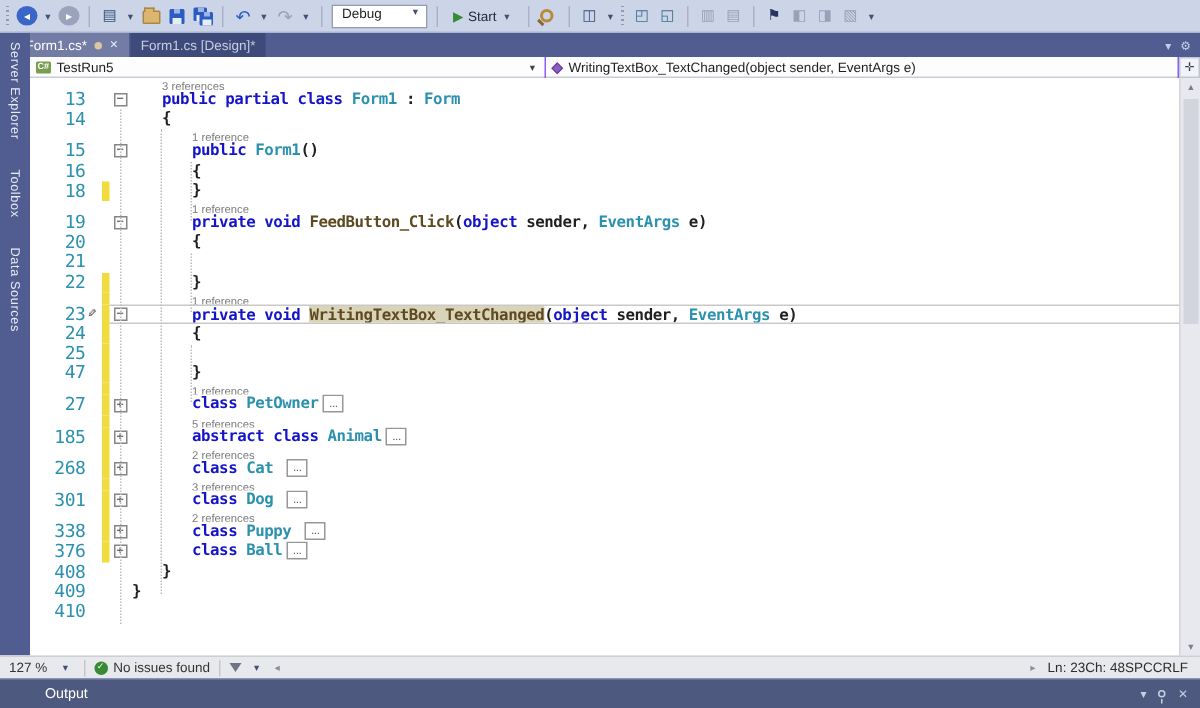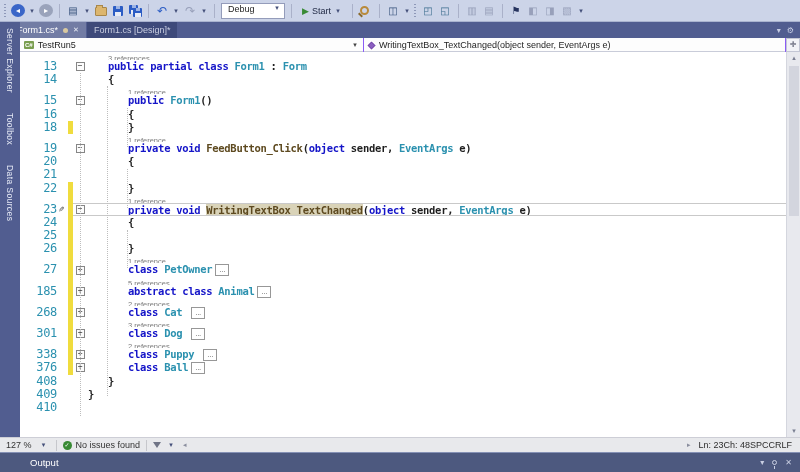--- a/index.html
+++ b/index.html
@@ -373,21 +373,21 @@
       <div class="row code yel">
         <span class="ln">25</span>
         <span class="pm"></span>
         <span class="yb"></span>
         <span class="wrap">
           <span class="fold"></span>
           <span class="ct" style="padding-left: 41px;"></span>
         </span>
       </div>
       <div class="row code yel">
-        <span class="ln">26</span>
+        <span class="ln">47</span>
         <span class="pm"></span>
         <span class="yb"></span>
         <span class="wrap">
           <span class="fold"></span>
           <span class="ct" style="padding-left: 41px;"><span class="tk-pl">}</span></span>
         </span>
       </div>
       <div class="row lens yel">
         <span class="ln"></span>
         <span class="pm"></span>

